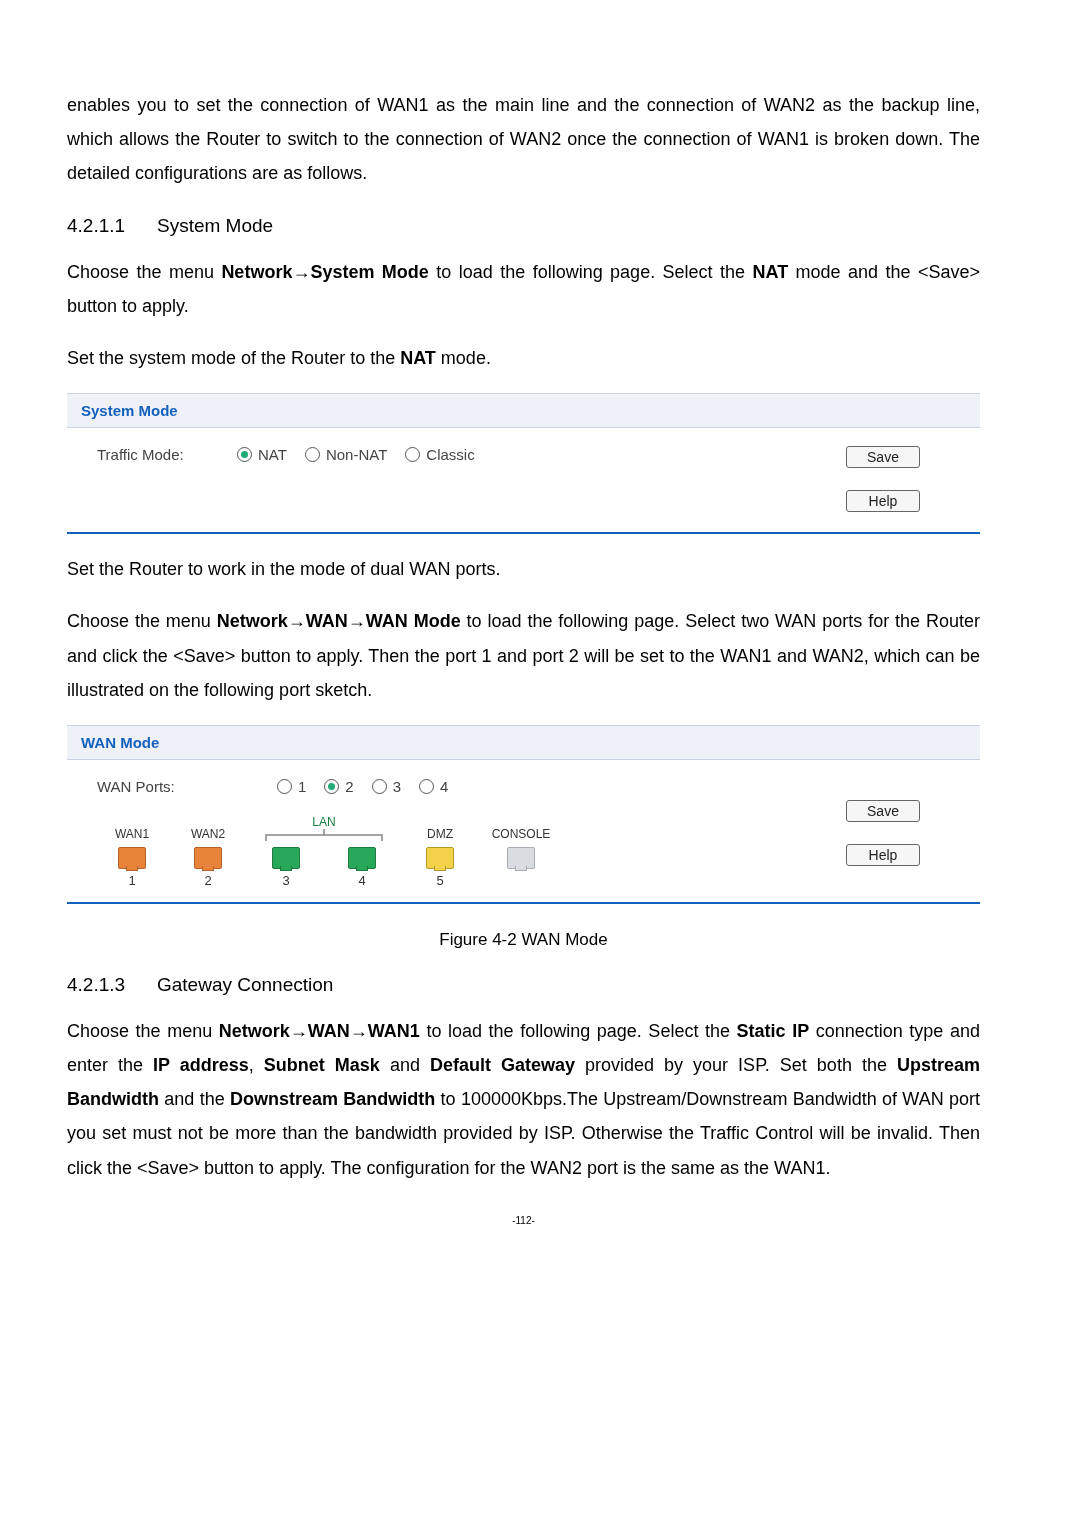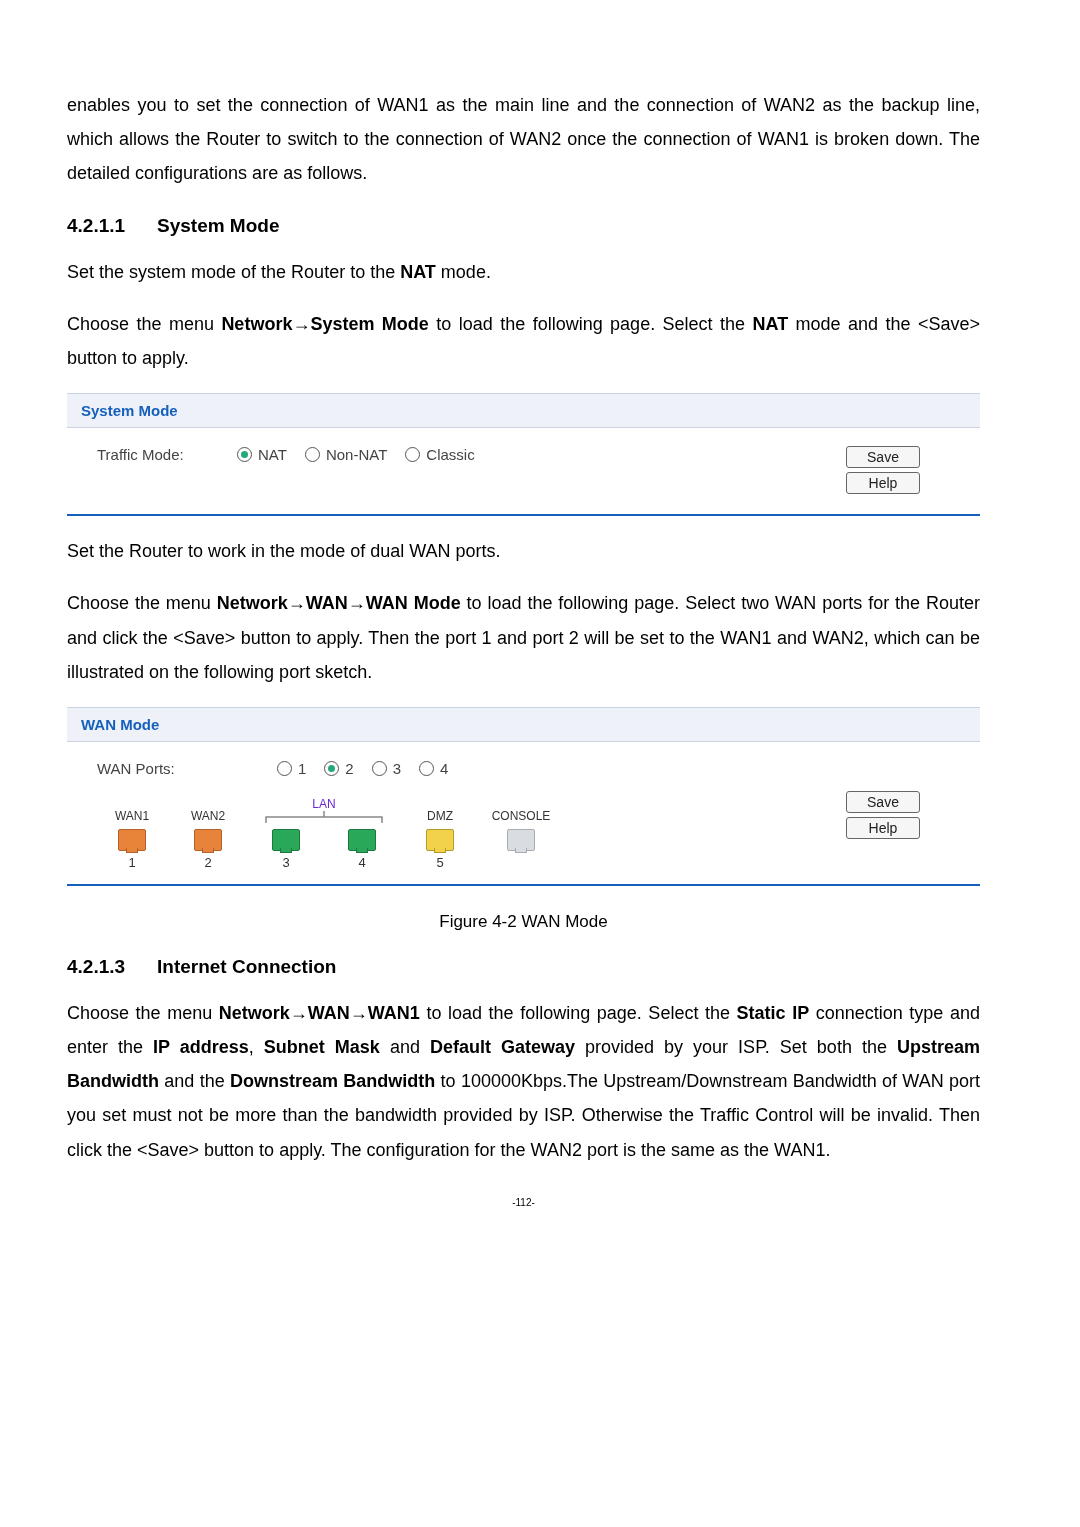--- a/index.html
+++ b/index.html
@@ -14,21 +14,21 @@
     margin: 0 auto;
     padding: 70px 100px 40px 67px;
     box-sizing: border-box;
   }
   .justify {
     text-align: justify;
     font-size: 18px;
     line-height: 1.9;
   }
   .heading {
-    font-weight: bold;
+    font-weight: normal;
     font-size: 19px;
     margin-top: 24px;
     margin-bottom: 16px;
   }
   .heading .num {
     display: inline-block;
     width: 90px;
   }
   .panel {
     margin: 18px 0 6px 0;
@@ -88,21 +88,21 @@
   .radio-dot.sel::after {
     content: "";
     width: 7px;
     height: 7px;
     background: #2a7;
     border-radius: 50%;
   }
   .btn-col {
     display: flex;
     flex-direction: column;
-    gap: 4px;
+    gap: 22px;
     padding-right: 40px;
   }
   .btn {
     width: 72px;
     text-align: center;
     font-size: 14px;
     padding: 2px 0;
     border: 1px solid #666;
     border-radius: 3px;
     background: #f6f6f6;
@@ -158,21 +158,21 @@
   }
   .lan-bracket {
     position: relative;
     width: 130px;
     display: flex;
     flex-direction: column;
     align-items: center;
   }
   .lan-bracket .lan-lbl {
     font-size: 12px;
-    color: #6d28d9;
+    color: #15803d;
   }
   .lan-bracket .bracket-svg {
     width: 120px;
     height: 14px;
   }
   .lan-ports {
     display: flex;
     gap: 26px;
   }
   .wan-ports-row {
@@ -195,25 +195,25 @@
 
 <div class="page">
 
   <p class="justify">enables you to set the connection of WAN1 as the main line and the connection of WAN2 as the backup line, which allows the Router to switch to the connection of WAN2 once the connection of WAN1 is broken down. The detailed configurations are as follows.</p>
 
   <div class="heading">
     <span class="num">4.2.1.1</span><span>System Mode</span>
   </div>
 
   <p class="justify">
+    <span>Choose the menu </span><b>Network→System Mode</b><span> to load the following page. Select the </span><b>NAT</b><span> mode and the &lt;Save&gt; button to apply.</span>
+  </p>
+
+  <p class="justify">
     <span>Set the system mode of the Router to the </span><b>NAT</b><span> mode.</span>
-  </p>
-
-  <p class="justify">
-    <span>Choose the menu </span><b>Network→System Mode</b><span> to load the following page. Select the </span><b>NAT</b><span> mode and the &lt;Save&gt; button to apply.</span>
   </p>
 
   <div class="panel">
     <div class="panel-title">System Mode</div>
     <div class="panel-body">
       <div class="row-inline">
         <span class="lbl">Traffic Mode:</span>
         <span class="radio">
           <span class="radio-dot sel"></span>
           <span>NAT</span>
@@ -311,21 +311,21 @@
       <div class="btn-col">
         <div class="btn">Save</div>
         <div class="btn">Help</div>
       </div>
     </div>
   </div>
 
   <div class="caption">Figure 4-2 WAN Mode</div>
 
   <div class="heading">
-    <span class="num">4.2.1.3</span><span>Internet Connection</span>
+    <span class="num">4.2.1.3</span><span>Gateway Connection</span>
   </div>
 
 
   <p class="justify">
     <span>Choose the menu </span><b>Network→WAN→WAN1</b><span> to load the following page. Select the </span><b>Static IP</b><span> connection type and enter the </span><b>IP address</b><span>, </span><b>Subnet Mask</b><span> and </span><b>Default Gateway</b><span> provided by your ISP. Set both the </span><b>Upstream Bandwidth</b><span> and the </span><b>Downstream Bandwidth</b><span> to 100000Kbps.The Upstream/Downstream Bandwidth of WAN port you set must not be more than the bandwidth provided by ISP. Otherwise the Traffic Control will be invalid. Then click the &lt;Save&gt; button to apply. The configuration for the WAN2 port is the same as the WAN1.</span>
   </p>
 
   <div class="page-num">-112-</div>
 
 </div>

